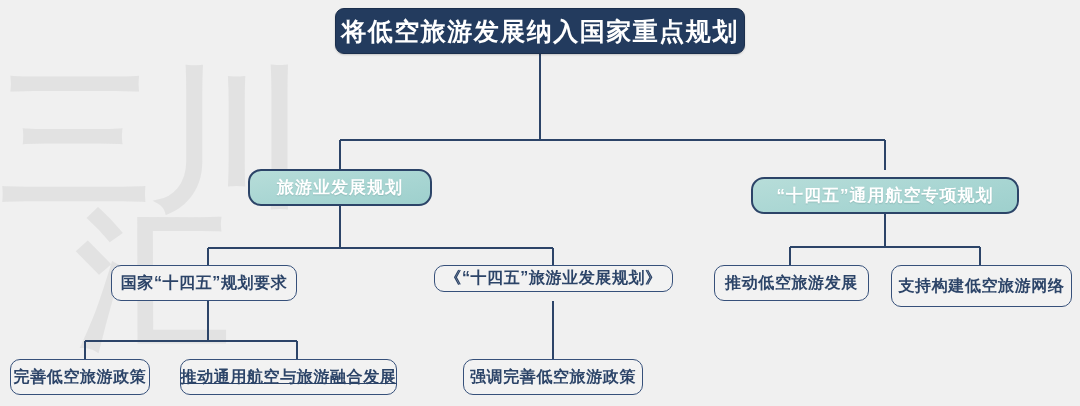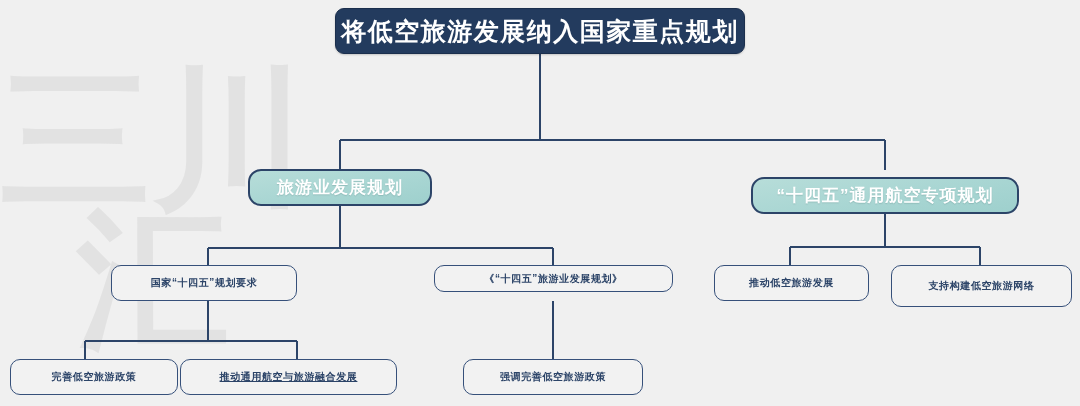--- a/index.html
+++ b/index.html
@@ -89,21 +89,21 @@
     letter-spacing: 1px;
     text-shadow: 0 1px 1px rgba(80,120,120,0.25);
   }
 
   .node-leaf {
     background: #f2f2f2;
     border: 1.6px solid #2f4straight;
     border: 1.6px solid #36507a;
     border-radius: 10px;
     color: #2c4468;
-    font-size: 10px;
+    font-size: 16px;
     letter-spacing: 0.6px;
   }
 </style>
 </head>
 <body>
 
 <div id="canvas">
 
   <div class="watermark">
     <div class="watermark-text">三川
@@ -144,19 +144,19 @@
   <div class="node node-branch" style="left:751px; top:177px; width:268px; height:37px;">“十四五”通用航空专项规划</div>
 
   <div class="node node-leaf" style="left:111px; top:265px; width:186px; height:36px;">国家“十四五”规划要求</div>
 
   <div class="node node-leaf" style="left:434px; top:265px; width:239px; height:27px;">《“十四五”旅游业发展规划》</div>
 
   <div class="node node-leaf" style="left:714px; top:265px; width:155px; height:36px;">推动低空旅游发展</div>
 
   <div class="node node-leaf" style="left:891px; top:265px; width:181px; height:42px;">支持构建低空旅游网络</div>
 
-  <div class="node node-leaf" style="left:10px; top:359px; width:168px; height:36px;">完善低空旅游政策</div>
+  <div class="node node-leaf" style="left:10px; top:359px; width:140px; height:36px;">完善低空旅游政策</div>
 
   <div class="node node-leaf" style="left:180px; top:359px; width:217px; height:36px;text-decoration:underline;">推动通用航空与旅游融合发展</div>
 
   <div class="node node-leaf" style="left:463px; top:359px; width:180px; height:36px;">强调完善低空旅游政策</div>
 
 </div>
 
 </body></html>

